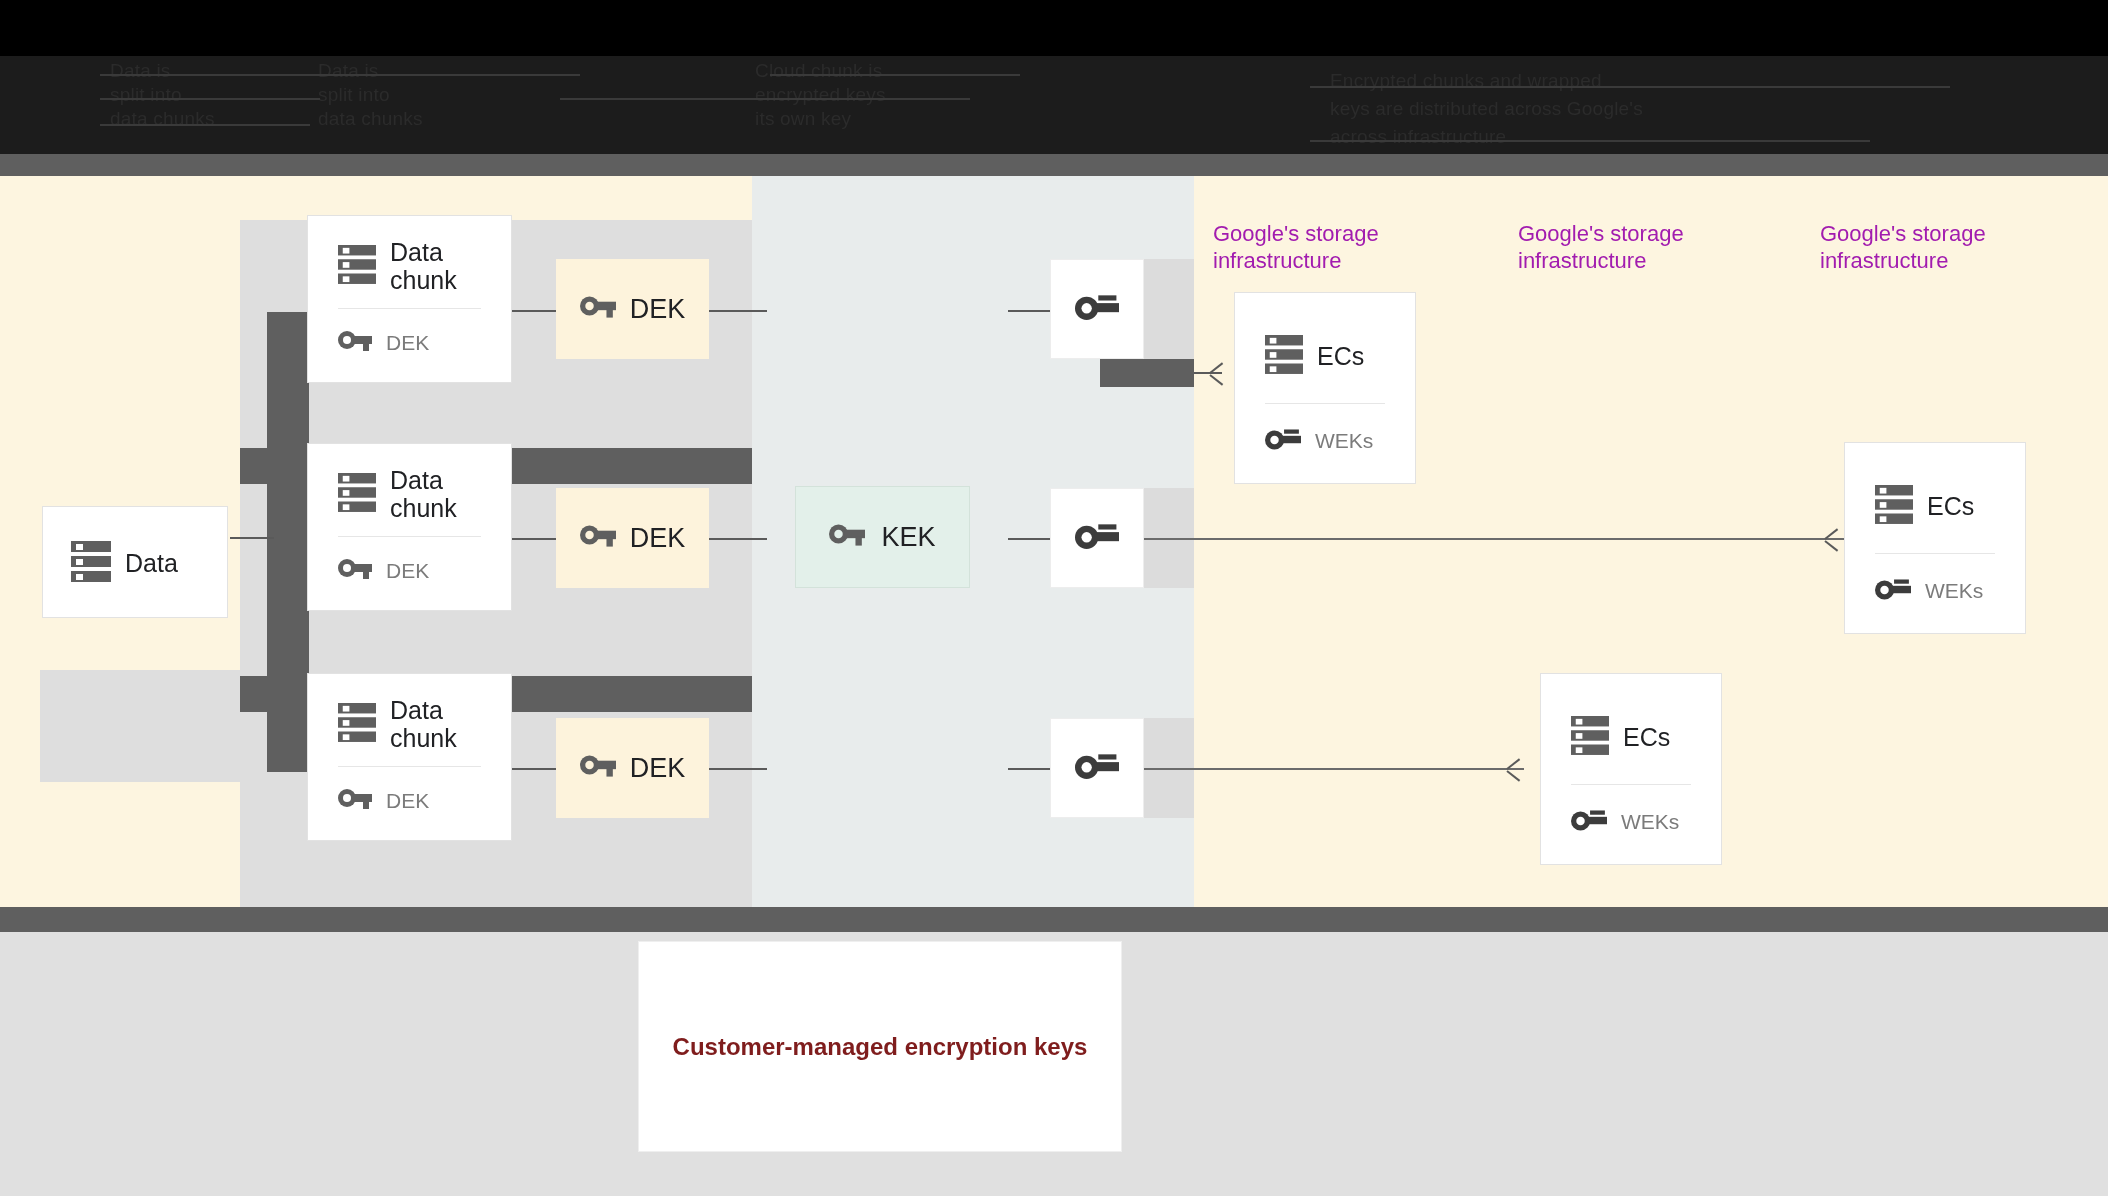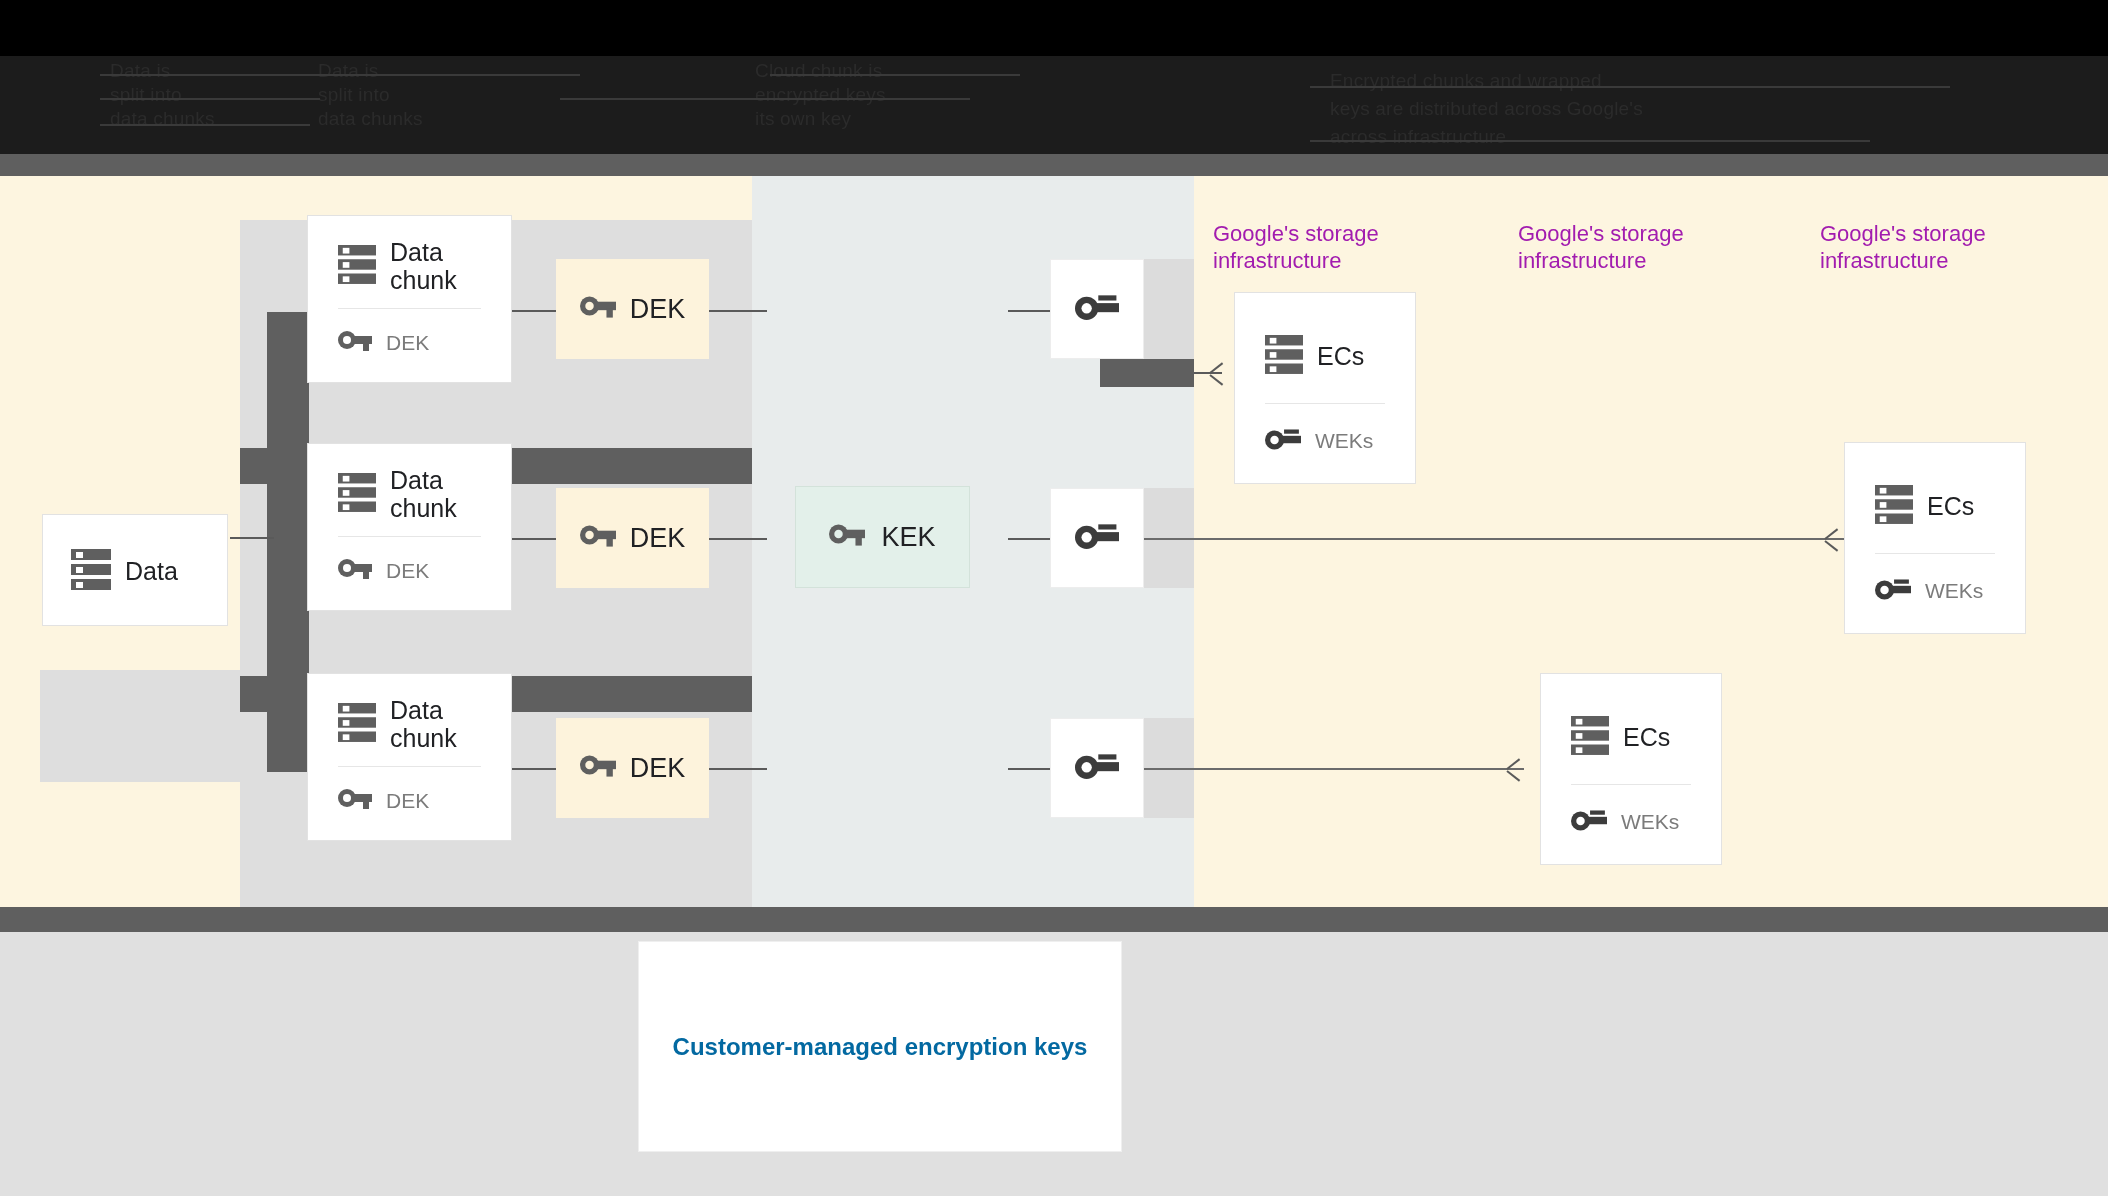--- a/index.html
+++ b/index.html
@@ -216,21 +216,21 @@
     box-sizing: border-box;
     display: flex;
     flex-direction: column;
     align-items: center;
     justify-content: center;
     gap: 26px;
     text-align: center;
     padding: 0 28px;
   }
   .cap-strong {
-    color: #0369a1;
+    color: #7f1d1d;
     font-size: 24px;
     font-weight: bold;
     line-height: 30px;
   }
   .cap-normal {
     color: #202124;
     font-size: 24px;
     line-height: 30px;
   }
 </style>
@@ -279,21 +279,21 @@
 
     <div class="lane" style="left:40px; top:494px; width:216px; height:112px;"></div>
 
     <div class="lane-sep" style="left:240px; top:272px; width:512px; height:36px;"></div>
     <div class="lane-sep" style="left:240px; top:500px; width:512px; height:36px;"></div>
 
     <div class="bracket-v" style="left:267px; top:136px; width:42px; height:460px;"></div>
 
     <div class="conn" style="left:230px; top:361px; width:44px; height:2px;"></div>
 
-    <div class="card" style="left:42px; top:338px; width:186px; height:112px;">
+    <div class="card" style="left:42px; top:330px; width:186px; height:112px;">
       <div class="card-row" style="position:absolute; left:28px; top:32px;">
         <span class="ico-server">
           <svg width="40" height="44" viewBox="0 0 40 44">
             <rect x="0" y="2" width="40" height="11" fill="#5f5f5f"></rect>
             <rect x="5" y="5" width="7" height="6" fill="#ffffff"></rect>
             <rect x="0" y="17" width="40" height="11" fill="#5f5f5f"></rect>
             <rect x="5" y="20" width="7" height="6" fill="#ffffff"></rect>
             <rect x="0" y="32" width="40" height="11" fill="#5f5f5f"></rect>
             <rect x="5" y="35" width="7" height="6" fill="#ffffff"></rect>
           </svg>

